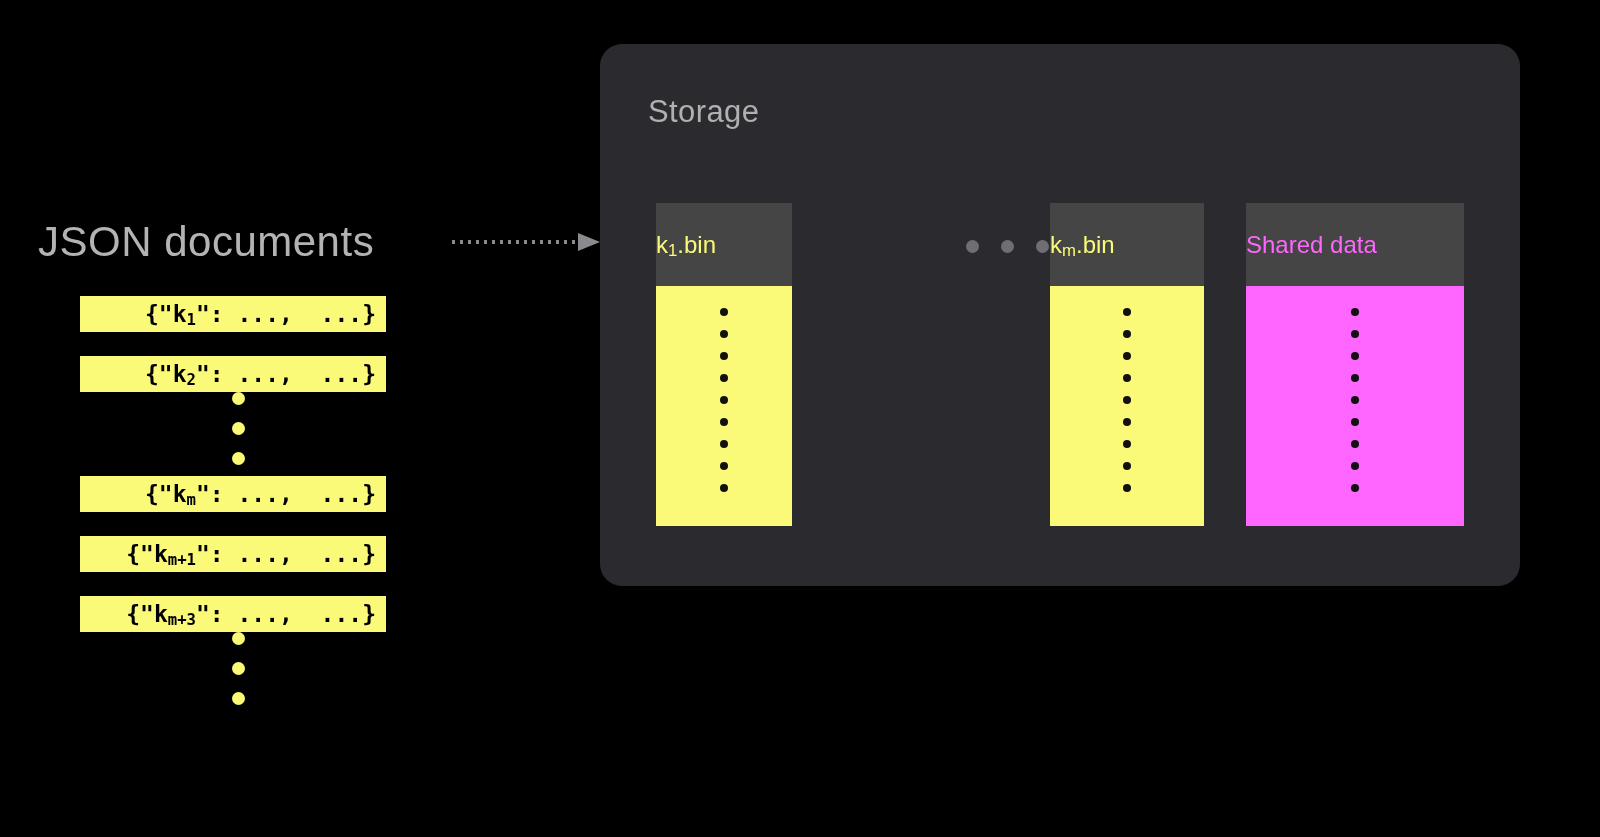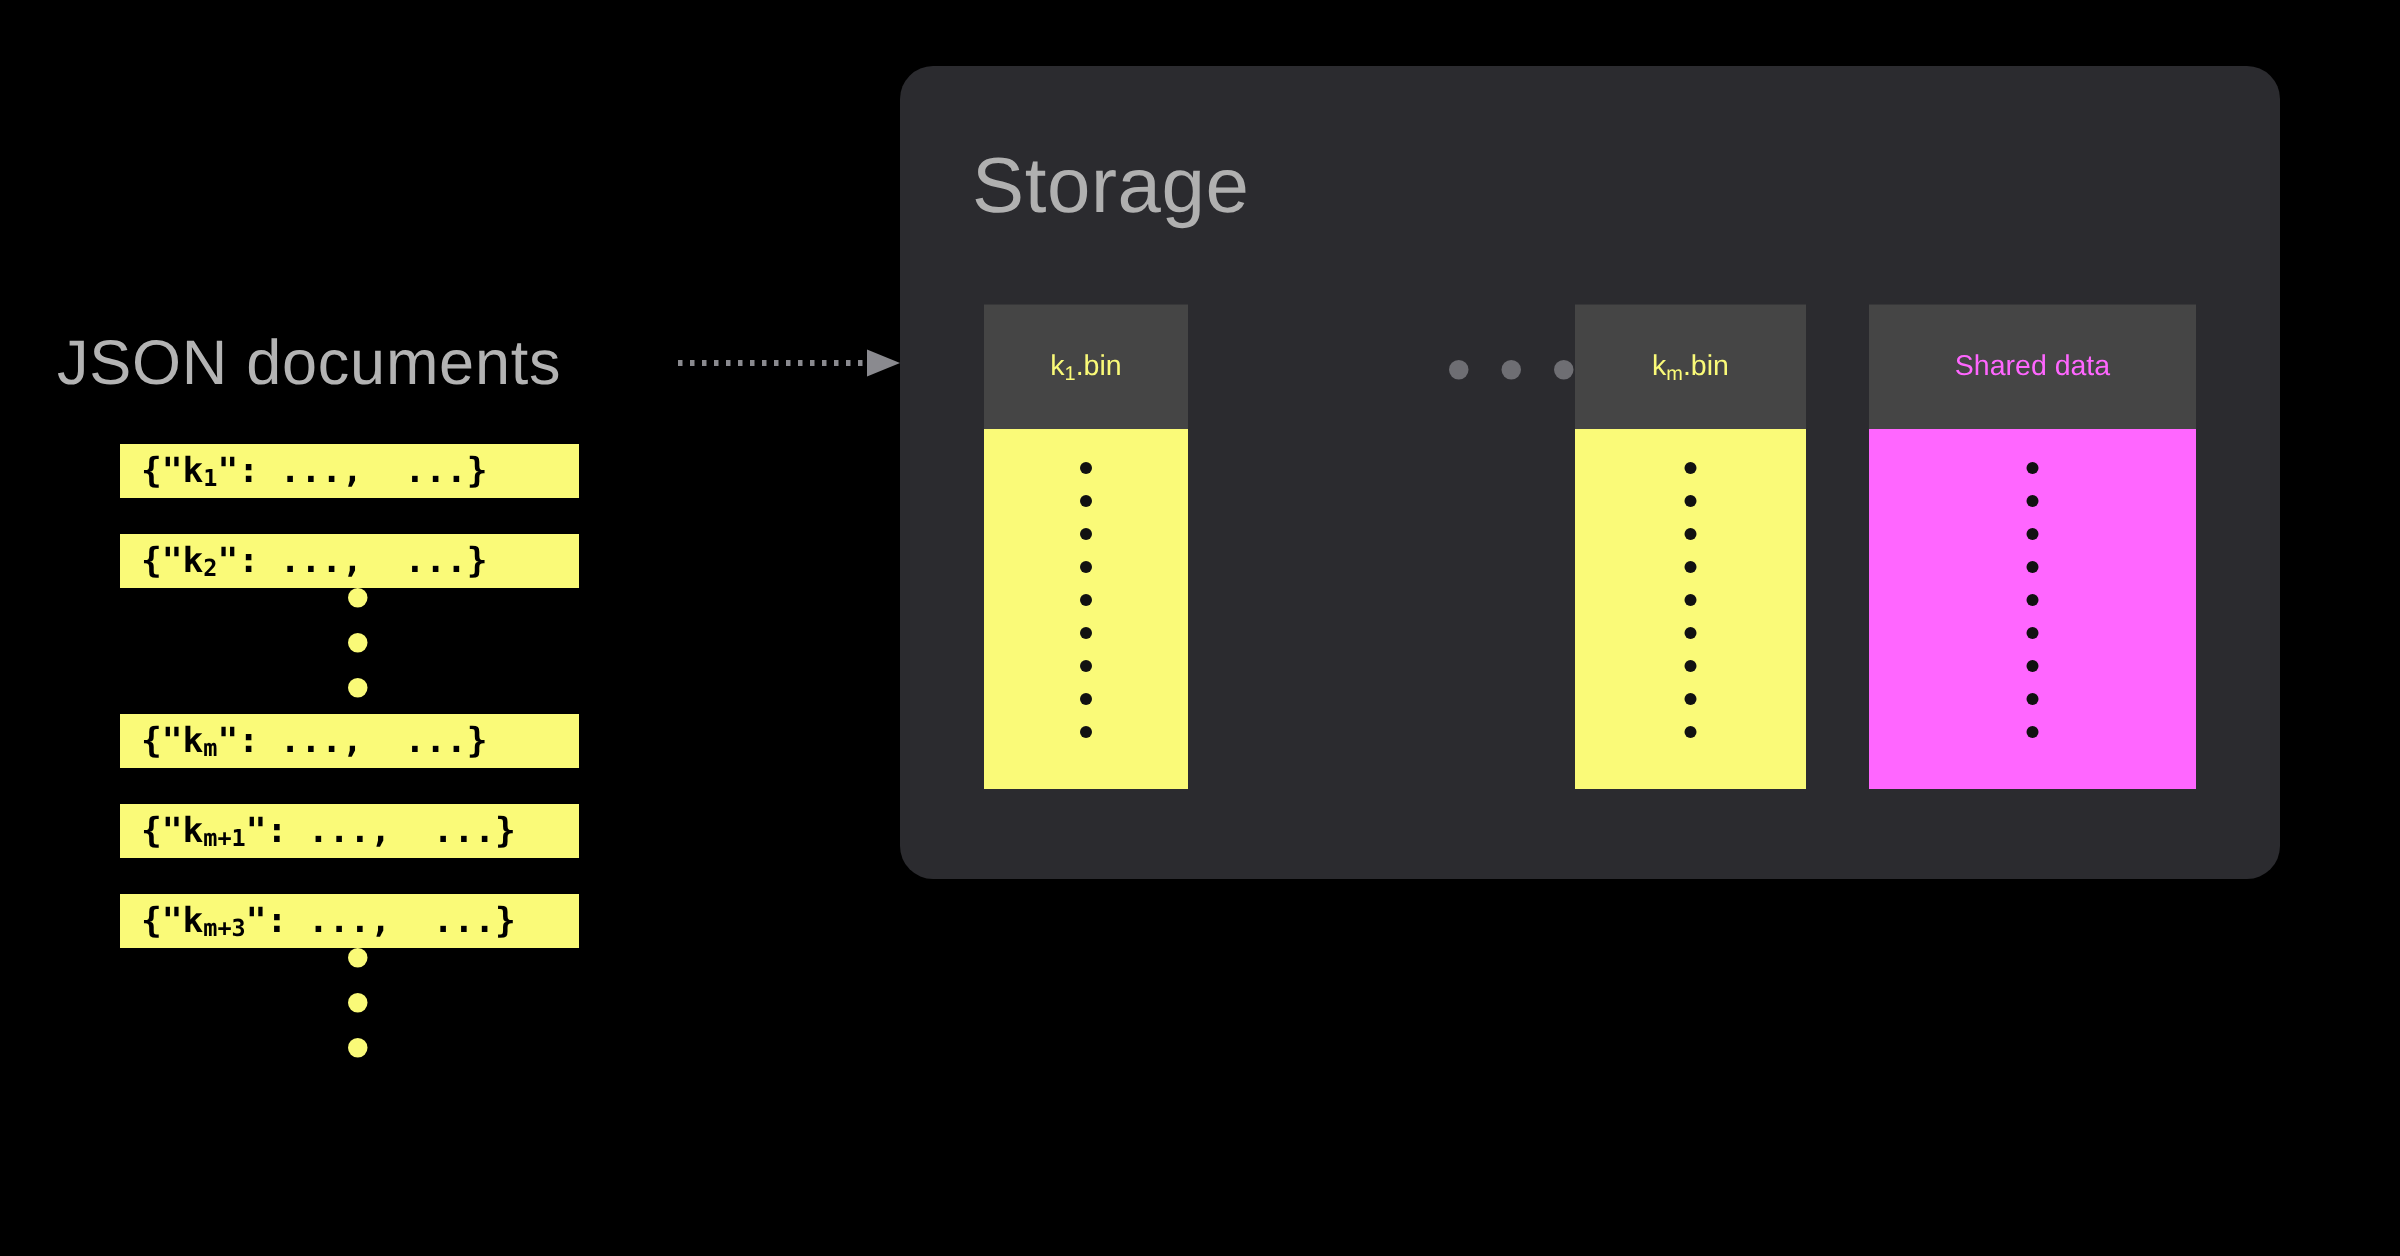--- a/index.html
+++ b/index.html
@@ -15,20 +15,21 @@
     font-family: "Liberation Sans", sans-serif;
   }
 
   
   #left-section {
     position: absolute;
     left: 0;
     top: 0;
     width: 600px;
     height: 837px;
+    text-align: right;
   }
 
   #json-documents-title {
     position: absolute;
     left: 38px;
     top: 218px;
     font-size: 42px;
     color: #b3b3b3;
     letter-spacing: 0.5px;
     white-space: nowrap;
@@ -106,21 +107,21 @@
     height: 542px;
     background: #2b2b2f;
     border-radius: 22px;
     box-sizing: border-box;
   }
 
   #storage-title {
     position: absolute;
     left: 48px;
     top: 50px;
-    font-size: 52px;
+    font-size: 31px;
     color: #b0b0b0;
     font-weight: 400;
     letter-spacing: 0.4px;
   }
 
   #columns {
     position: absolute;
     left: 0;
     top: 159px;
     width: 920px;
@@ -128,23 +129,22 @@
   }
 
   .col {
     position: absolute;
     top: 0;
   }
   .col-header {
     background: #454545;
     height: 83px;
     line-height: 83px;
-    text-align: center;
     color: #fafa78;
-    font-size: 19px;
+    font-size: 24px;
     font-weight: 400;
     white-space: nowrap;
     box-sizing: border-box;
   }
   .col-header sub {
     font-size: 0.7em;
     vertical-align: baseline;
     position: relative;
     bottom: -0.2em;
   }

